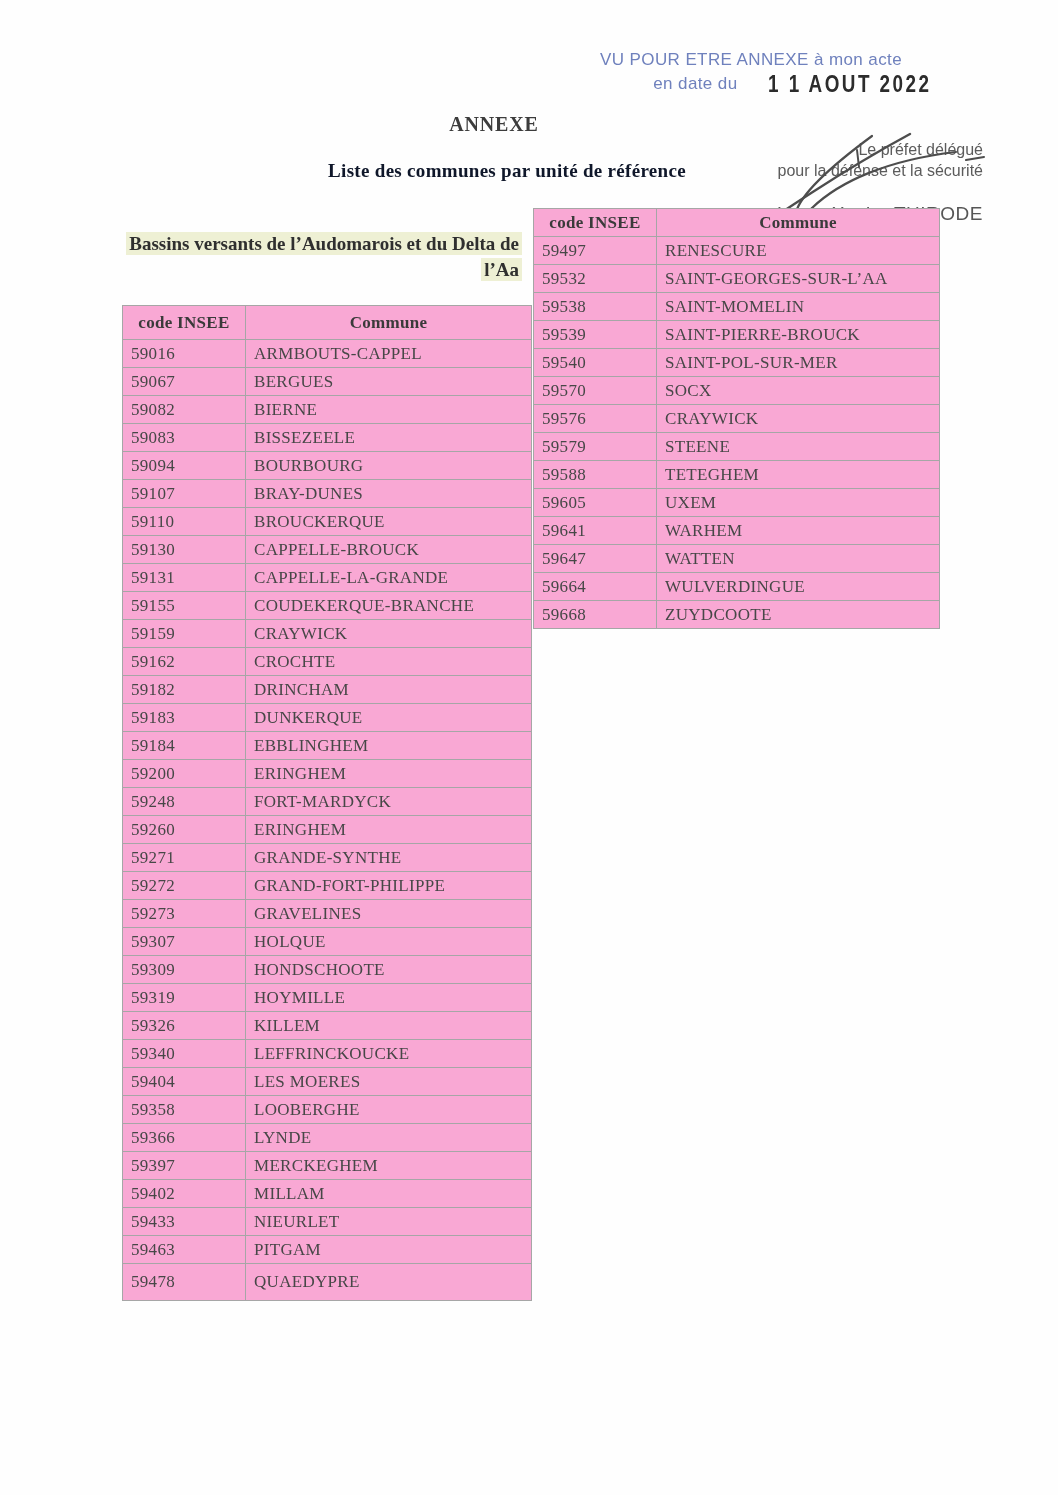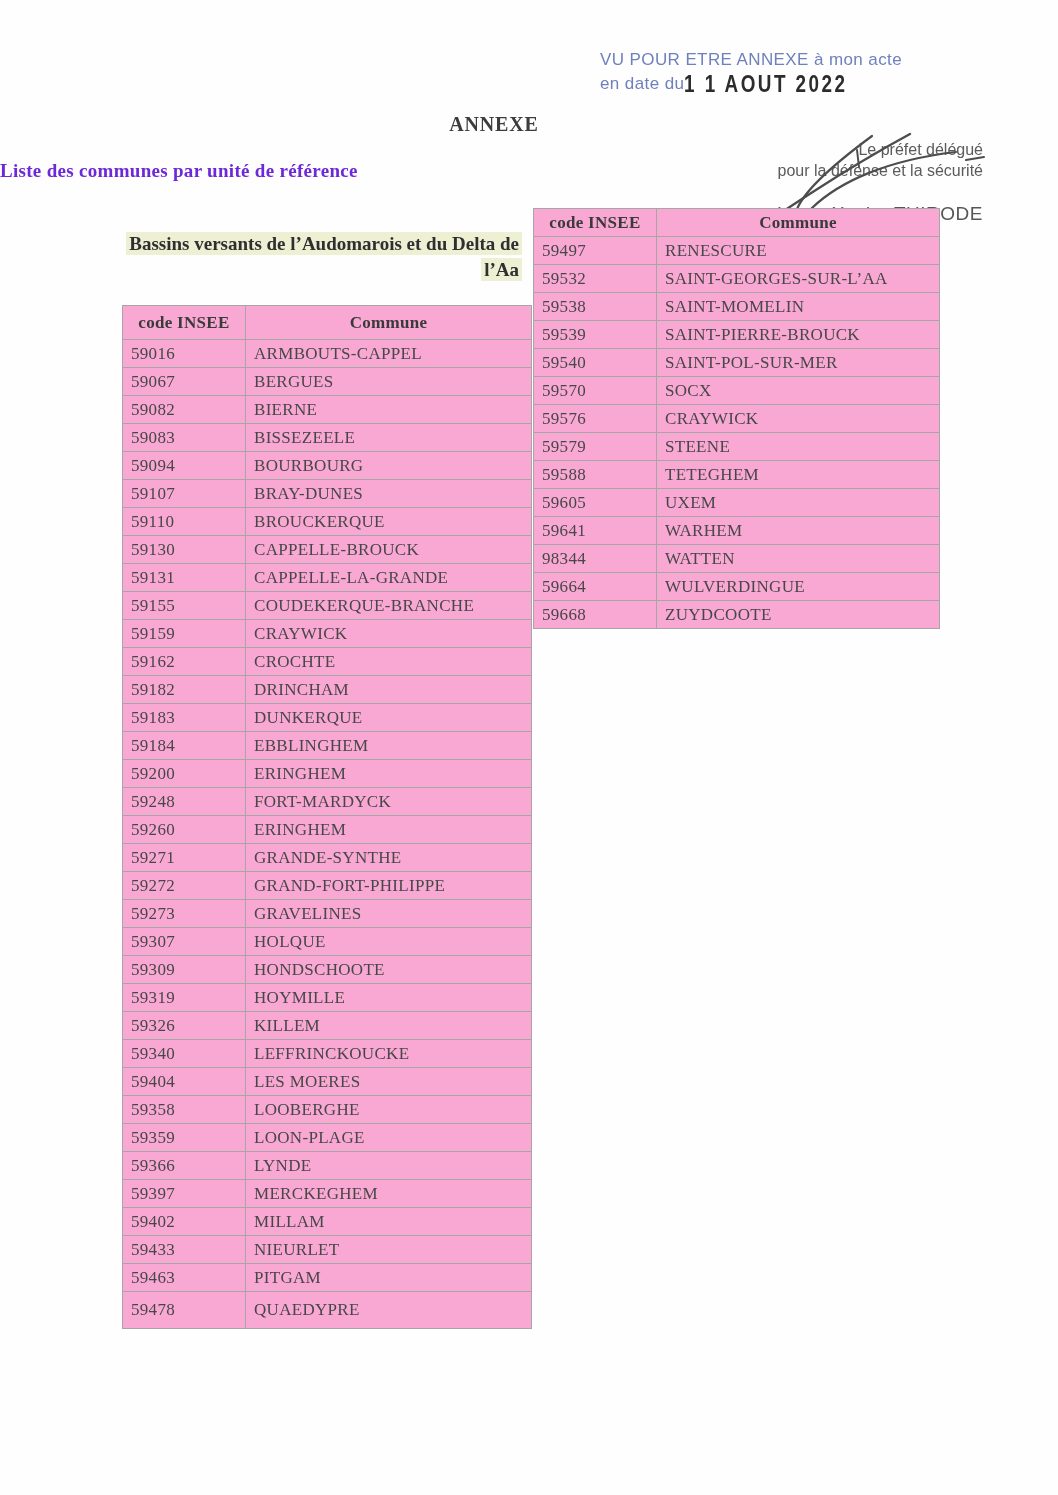--- a/index.html
+++ b/index.html
@@ -14,38 +14,38 @@
   }
   
   .stamp{
     position:absolute;left:600px;top:18px;width:420px;
     font-family:"Liberation Sans", sans-serif;
     font-size:17px;line-height:24px;
     color:#6f81bd;
     letter-spacing:0.4px;
     margin-top:30px;
   }
-  .stamp-row2{display:flex;align-items:center;}
+  .stamp-row2{display:flex;align-items:center;gap:30px;justify-content:center;}
   .stamp-date{
     font-family:"Liberation Sans", sans-serif;
     font-weight:700;font-size:23px;color:#2c2c2c;
     letter-spacing:3px;
     transform:scaleX(0.82);transform-origin:left center;
     white-space:nowrap;
   }
   
   .title{
     position:absolute;top:113px;left:0;width:988px;
     text-align:center;font-weight:700;font-size:20px;
     letter-spacing:0.8px;color:#3c3c3c;
   }
   .subtitle{
     position:absolute;top:160px;left:0;width:1014px;
-    font-weight:700;font-size:19px;
-    color:#6d28d9;letter-spacing:0.3px;
+    text-align:center;font-weight:700;font-size:19px;
+    color:#0f172a;letter-spacing:0.3px;
   }
   
   .prefect{
     position:absolute;left:728px;top:103px;width:255px;
     text-align:right;
     font-family:"Liberation Sans", sans-serif;
     font-size:16px;line-height:21px;color:#5b5b5b;margin-top:36px;
   }
   .prefect-name{
     margin-top:22px;font-size:19px;color:#565656;letter-spacing:0.5px;
@@ -235,24 +235,20 @@
         </tr>
         <tr>
           <td>59404</td>
           <td>LES MOERES</td>
         </tr>
         <tr>
           <td>59358</td>
           <td>LOOBERGHE</td>
         </tr>
         <tr>
-          <td>59359</td>
-          <td>LOON-PLAGE</td>
-        </tr>
-        <tr>
           <td>59366</td>
           <td>LYNDE</td>
         </tr>
         <tr>
           <td>59397</td>
           <td>MERCKEGHEM</td>
         </tr>
         <tr>
           <td>59402</td>
           <td>MILLAM</td>
@@ -318,21 +314,21 @@
         </tr>
         <tr>
           <td>59605</td>
           <td>UXEM</td>
         </tr>
         <tr>
           <td>59641</td>
           <td>WARHEM</td>
         </tr>
         <tr>
-          <td>98344</td>
+          <td>59647</td>
           <td>WATTEN</td>
         </tr>
         <tr>
           <td>59664</td>
           <td>WULVERDINGUE</td>
         </tr>
         <tr>
           <td>59668</td>
           <td>ZUYDCOOTE</td>
         </tr>

